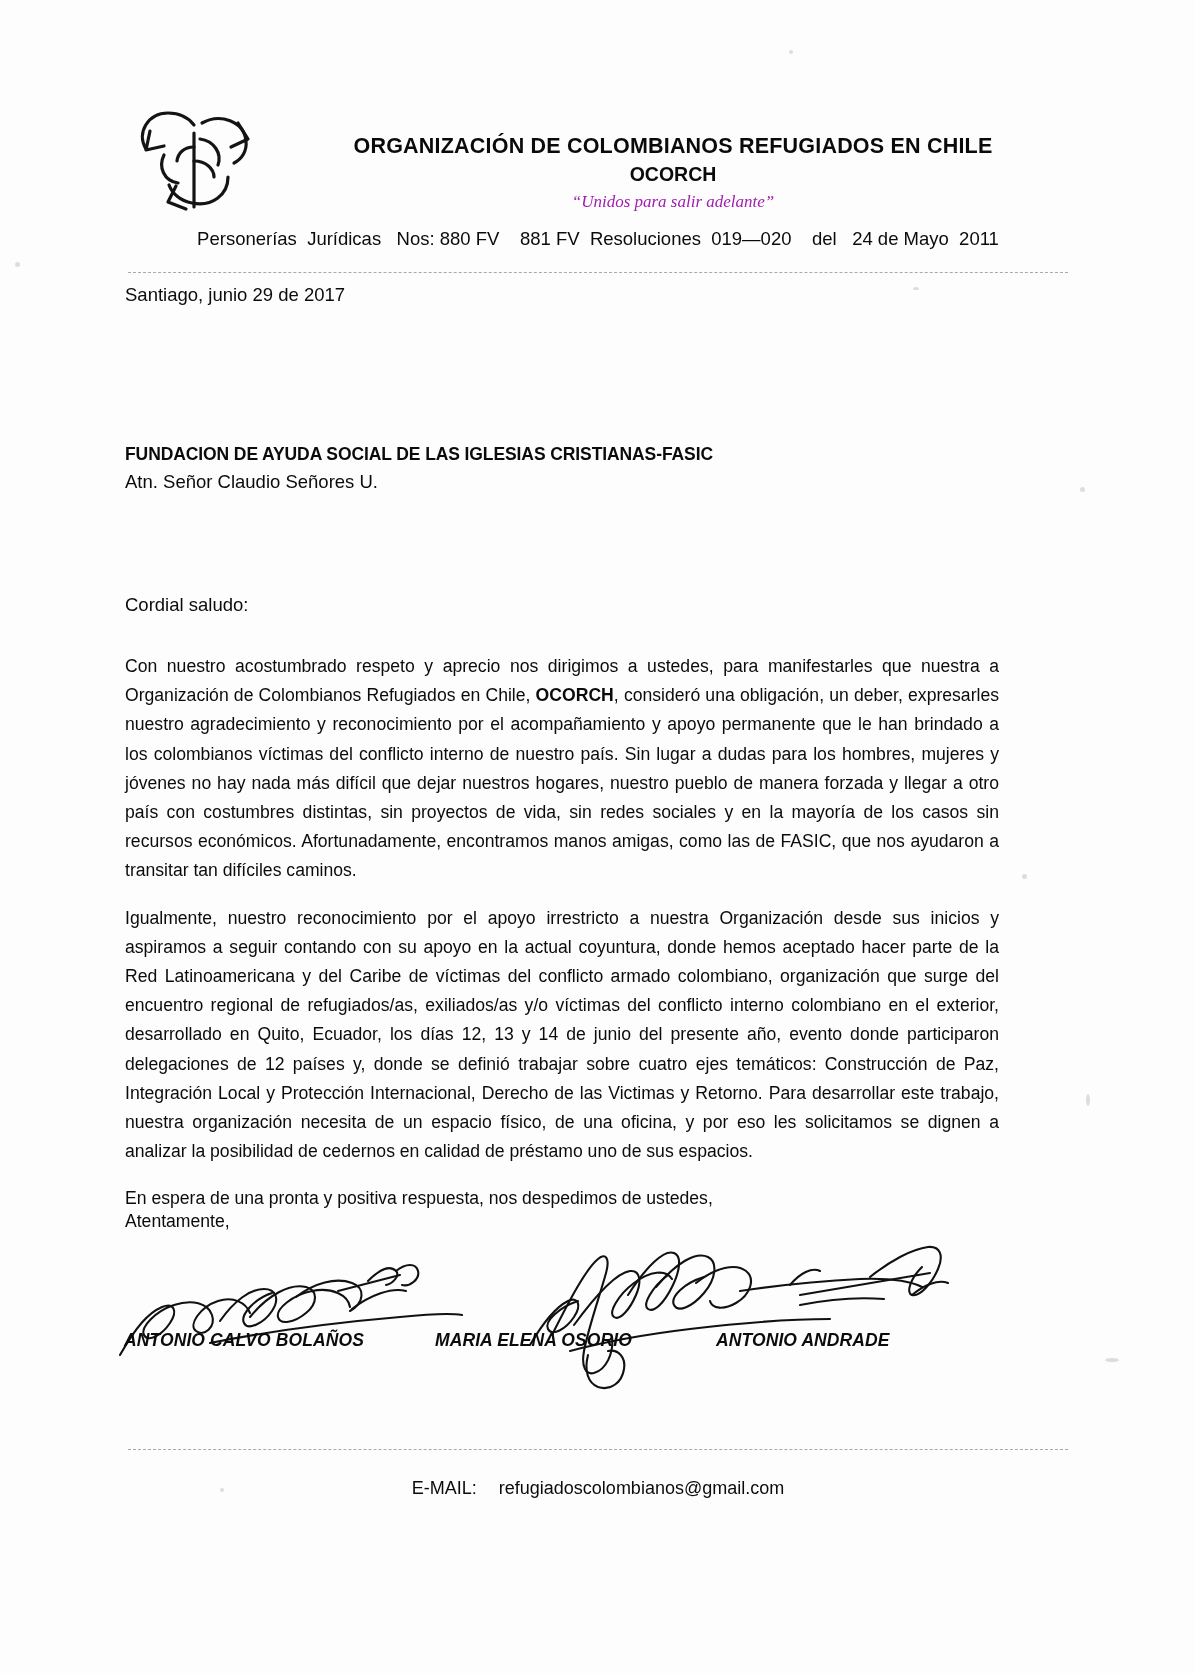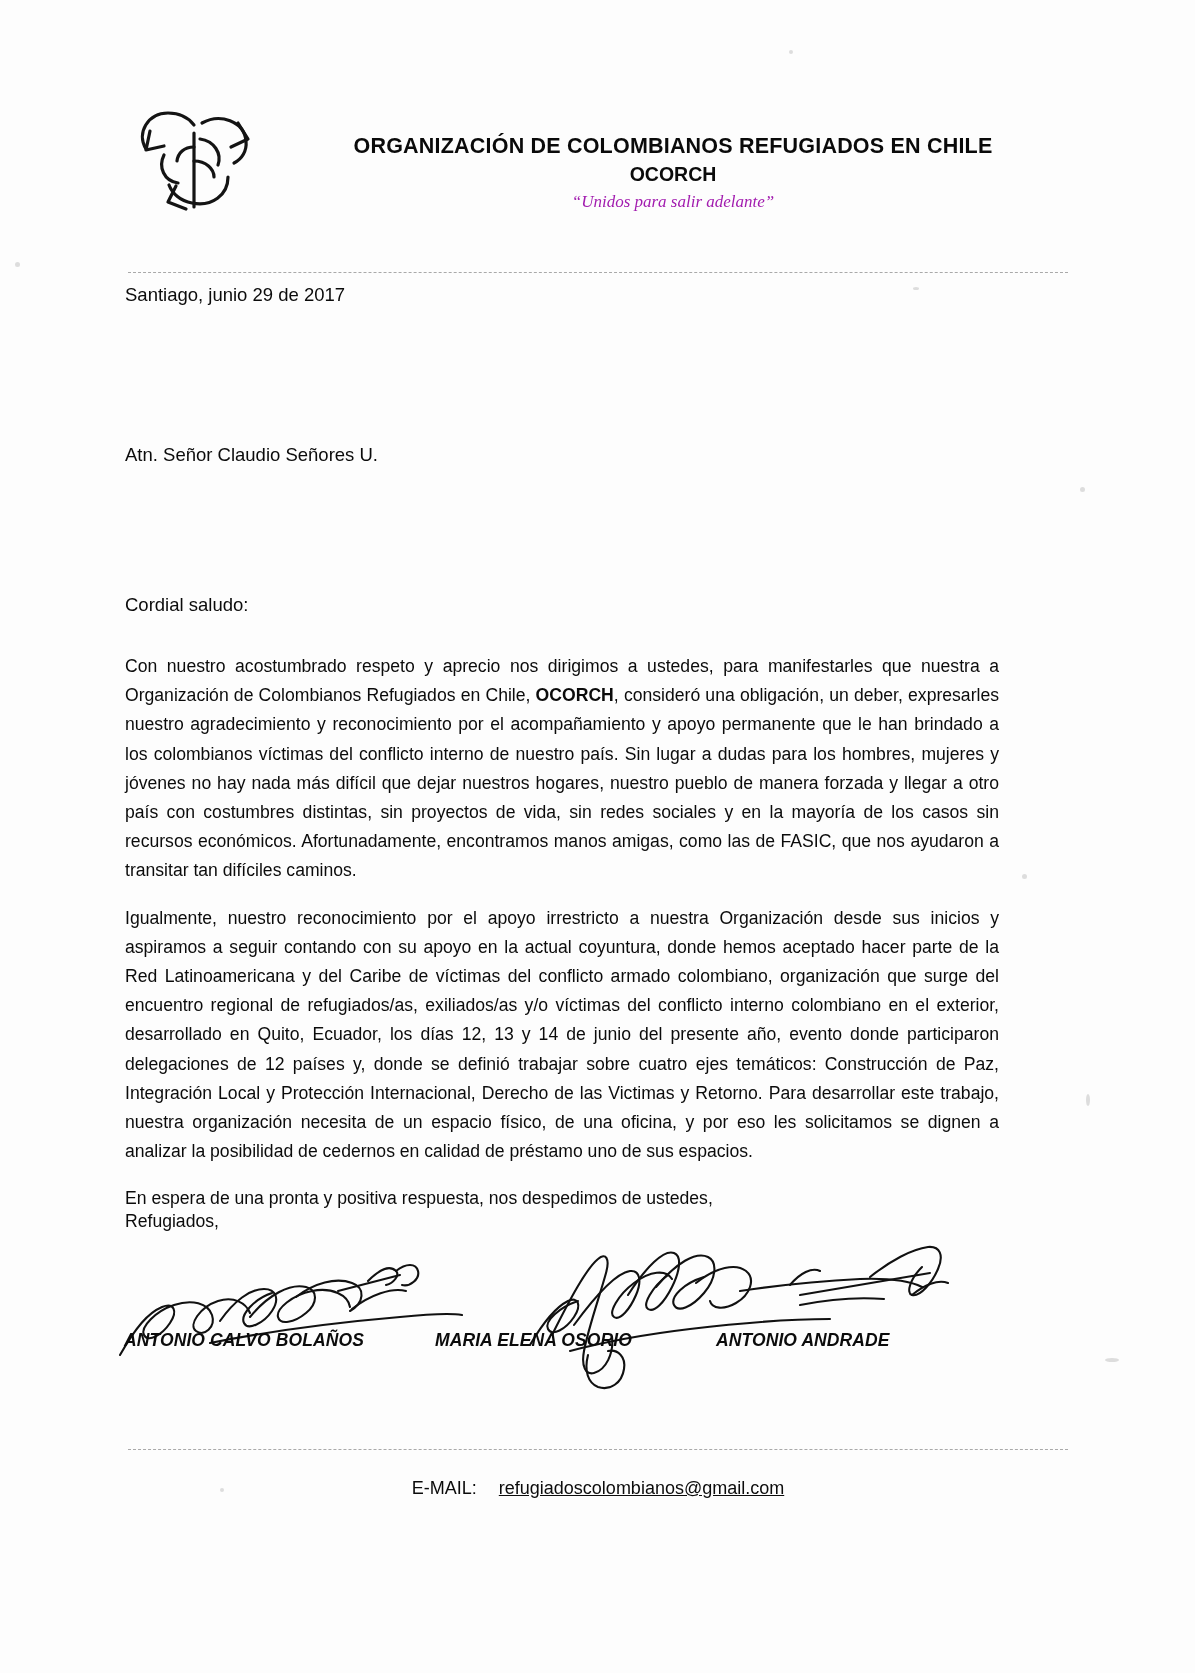--- a/index.html
+++ b/index.html
@@ -172,21 +172,20 @@
   .footer {
     position: absolute;
     left: 128px;
     top: 1478px;
     width: 940px;
     text-align: center;
     font-size: 18px;
   }
   .footer .mail-label { }
   .footer .mail-addr {
-    text-decoration: underline;
     margin-left: 22px;
   }
 </style>
 </head>
 <body>
 
 <div class="page">
 
   <div class="speck" style="left:789px;top:50px;width:4px;height:4px;"></div>
   <div class="speck" style="left:15px;top:262px;width:5px;height:5px;"></div>
@@ -220,40 +219,42 @@
         </g>
       </svg>
     </div>
     <div class="org-block">
       <div class="org-title">ORGANIZACIÓN DE COLOMBIANOS  REFUGIADOS  EN CHILE</div>
       <div class="org-acronym">OCORCH</div>
       <div class="org-slogan">“Unidos para salir adelante”</div>
     </div>
   </div>
 
+  <div class="personerias">Personerías  Jurídicas   Nos: 880 FV    881 FV  Resoluciones  019—020    del   24 de Mayo  2011</div>
 
   <div class="rule top"></div>
 
   <div class="city-date">Santiago, junio 29 de 2017</div>
 
   <div class="addressee">
+    <div class="line2">FUNDACION DE AYUDA SOCIAL DE LAS IGLESIAS CRISTIANAS-FASIC</div>
     <div class="line3">Atn. Señor Claudio Señores U.</div>
   </div>
 
   <div class="greeting">Cordial saludo:</div>
 
   <div class="body-text">
     <p>
       <span>Con nuestro acostumbrado respeto y aprecio nos dirigimos a ustedes, para manifestarles que nuestra a Organización de Colombianos Refugiados en Chile, </span><b>OCORCH</b><span>, consideró una obligación, un deber, expresarles nuestro agradecimiento y reconocimiento por el acompañamiento y apoyo permanente que le han brindado a los colombianos víctimas del conflicto interno de nuestro país. Sin lugar a dudas para los hombres, mujeres y jóvenes no hay nada más difícil que dejar nuestros hogares, nuestro pueblo de manera forzada y llegar a otro país con costumbres distintas, sin proyectos de vida, sin redes sociales y en la mayoría de los casos sin recursos económicos. Afortunadamente, encontramos manos amigas, como las de FASIC, que nos ayudaron a transitar tan difíciles caminos.</span>
     </p>
     <p>Igualmente, nuestro reconocimiento por el apoyo irrestricto a nuestra Organización desde sus inicios y aspiramos a seguir contando con su apoyo en la actual coyuntura, donde hemos aceptado hacer parte de la Red Latinoamericana y del Caribe de víctimas del conflicto armado colombiano, organización que surge del encuentro regional de refugiados/as, exiliados/as y/o víctimas del conflicto interno colombiano en el exterior, desarrollado en Quito, Ecuador, los días 12, 13 y 14 de junio del presente año, evento donde participaron delegaciones de 12 países y, donde se definió trabajar sobre cuatro ejes temáticos: Construcción de Paz, Integración Local y Protección Internacional, Derecho de las Victimas y Retorno. Para desarrollar este trabajo, nuestra organización necesita de un espacio físico, de una oficina, y por eso les solicitamos se dignen a analizar la posibilidad de cedernos en calidad de préstamo uno de sus espacios.</p>
     <p>En espera de una pronta y positiva respuesta, nos despedimos de ustedes,</p>
   </div>
 
-  <div class="sign-off">Refugiados,</div>
+  <div class="sign-off">Atentamente,</div>
 
   <div class="signatures">
     <svg width="930" height="175" viewBox="0 0 930 175" xmlns="http://www.w3.org/2000/svg">
       <g fill="none" stroke="#111" stroke-width="2.1" stroke-linecap="round" stroke-linejoin="round">
 
         <path d="M20,130 C36,102 48,88 62,82 C74,77 78,86 70,98 C62,110 48,118 44,110 C40,102 56,86 74,80 C92,74 108,78 112,90 C116,102 104,112 96,106 C88,100 100,82 118,76 C134,71 146,78 150,88"></path>
         <path d="M120,96 C134,76 150,64 164,64 C176,64 180,74 172,86 C164,98 148,106 144,98 C140,90 154,74 172,68"></path>
         <path d="M150,92 C168,70 190,58 206,62 C218,65 218,78 206,88 C194,98 180,100 178,92 C176,84 192,70 212,66 C232,62 248,70 250,82"></path>
         <path d="M196,72 C214,58 236,52 252,58 C266,63 264,78 250,86"></path>
         <path d="M238,66 L300,50"></path>

